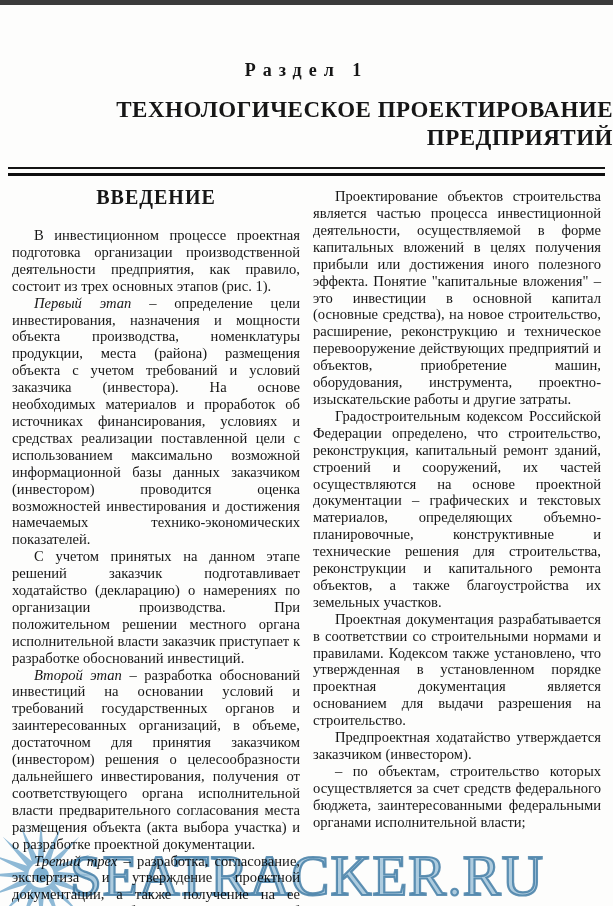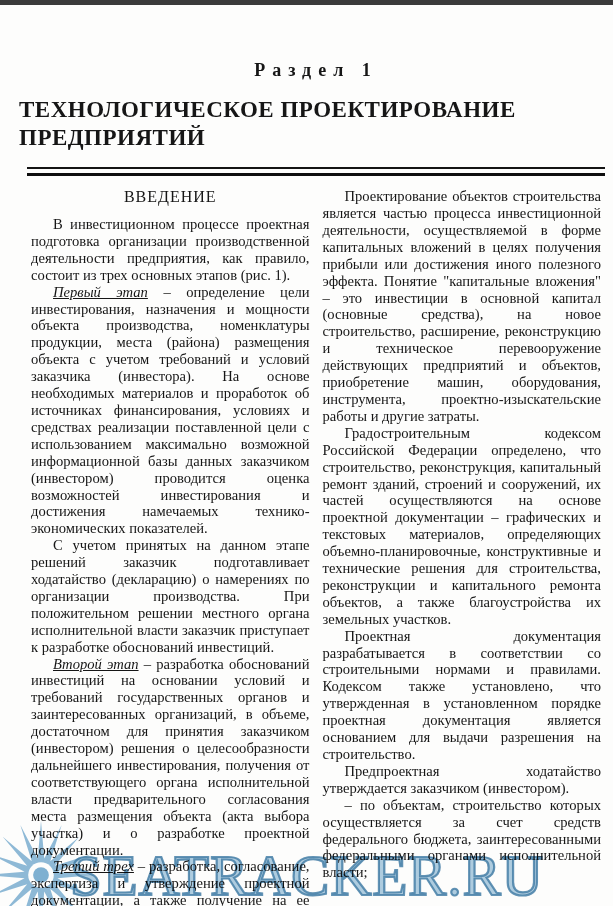--- a/index.html
+++ b/index.html
@@ -7,42 +7,41 @@
 
   .page {
     position: relative;
     width: 613px;
     height: 906px;
     margin: 0 auto;
     background: #fdfdfc;
     overflow: hidden;
     font-family: "Liberation Serif", serif;
     color: #161616;
-    padding-left: 19px;
   }
 
   .scan-bar {
     position: absolute;
     top: 0; left: 0;
     width: 100%; height: 5px;
     background: #3b3b3b;
   }
 
   .section-label {
     margin: 0;
     padding-top: 60px;
     text-align: center;
     font-size: 18px;
     font-weight: bold;
     letter-spacing: 7px;
   }
 
   .main-title {
     margin: 15px 0 0 0;
-    text-align: left;
+    text-align: right;
     font-size: 23px;
     line-height: 1.22;
     font-weight: bold;
     letter-spacing: 0.5px;
   }
 
   .double-rule {
     margin: 15px 8px 0 8px;
     height: 9px;
     border-top: 2px solid #141414;
@@ -56,33 +55,33 @@
   }
 
   .col {
     width: 50%;
     font-size: 14.6px;
     line-height: 16.9px;
     text-align: justify;
   }
 
   .intro-heading {
-    margin: 1px 0 10px 0;
+    margin: 1px 0 21px 0;
     text-align: center;
-    font-size: 16px;
-    font-weight: normal;
+    font-size: 20px;
+    font-weight: bold;
     letter-spacing: 1px;
   }
 
   .col p {
     margin: 0;
     text-indent: 22px;
   }
 
-  .lead { font-style: italic; text-decoration: underline; }
+  .lead { font-style: italic; }
 
   .watermark {
     position: absolute;
     left: -18px;
     top: 816px;
     display: flex;
     align-items: center;
     mix-blend-mode: multiply;
     pointer-events: none;
   }

